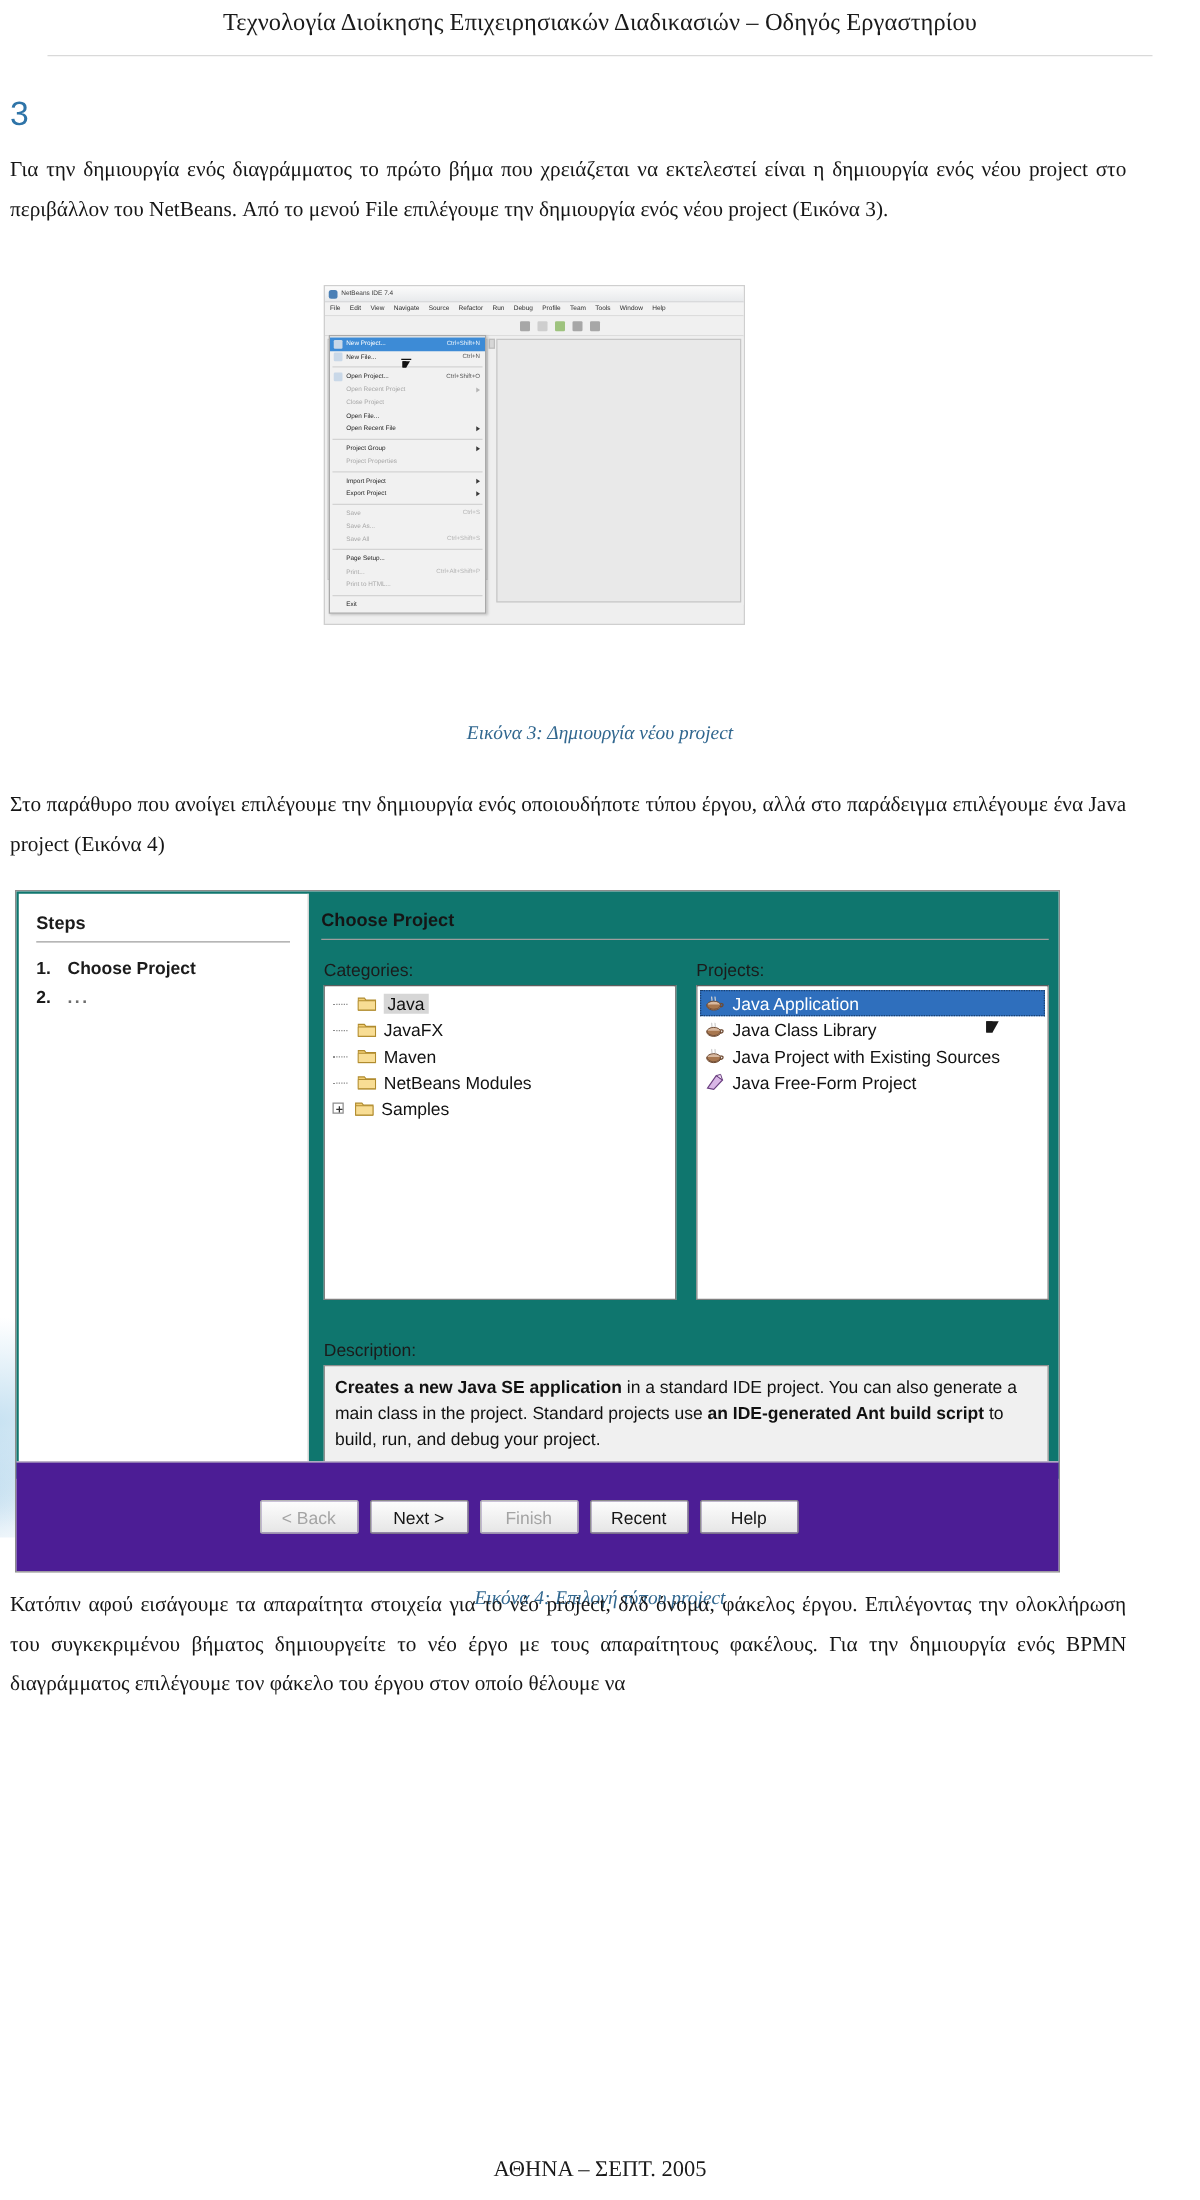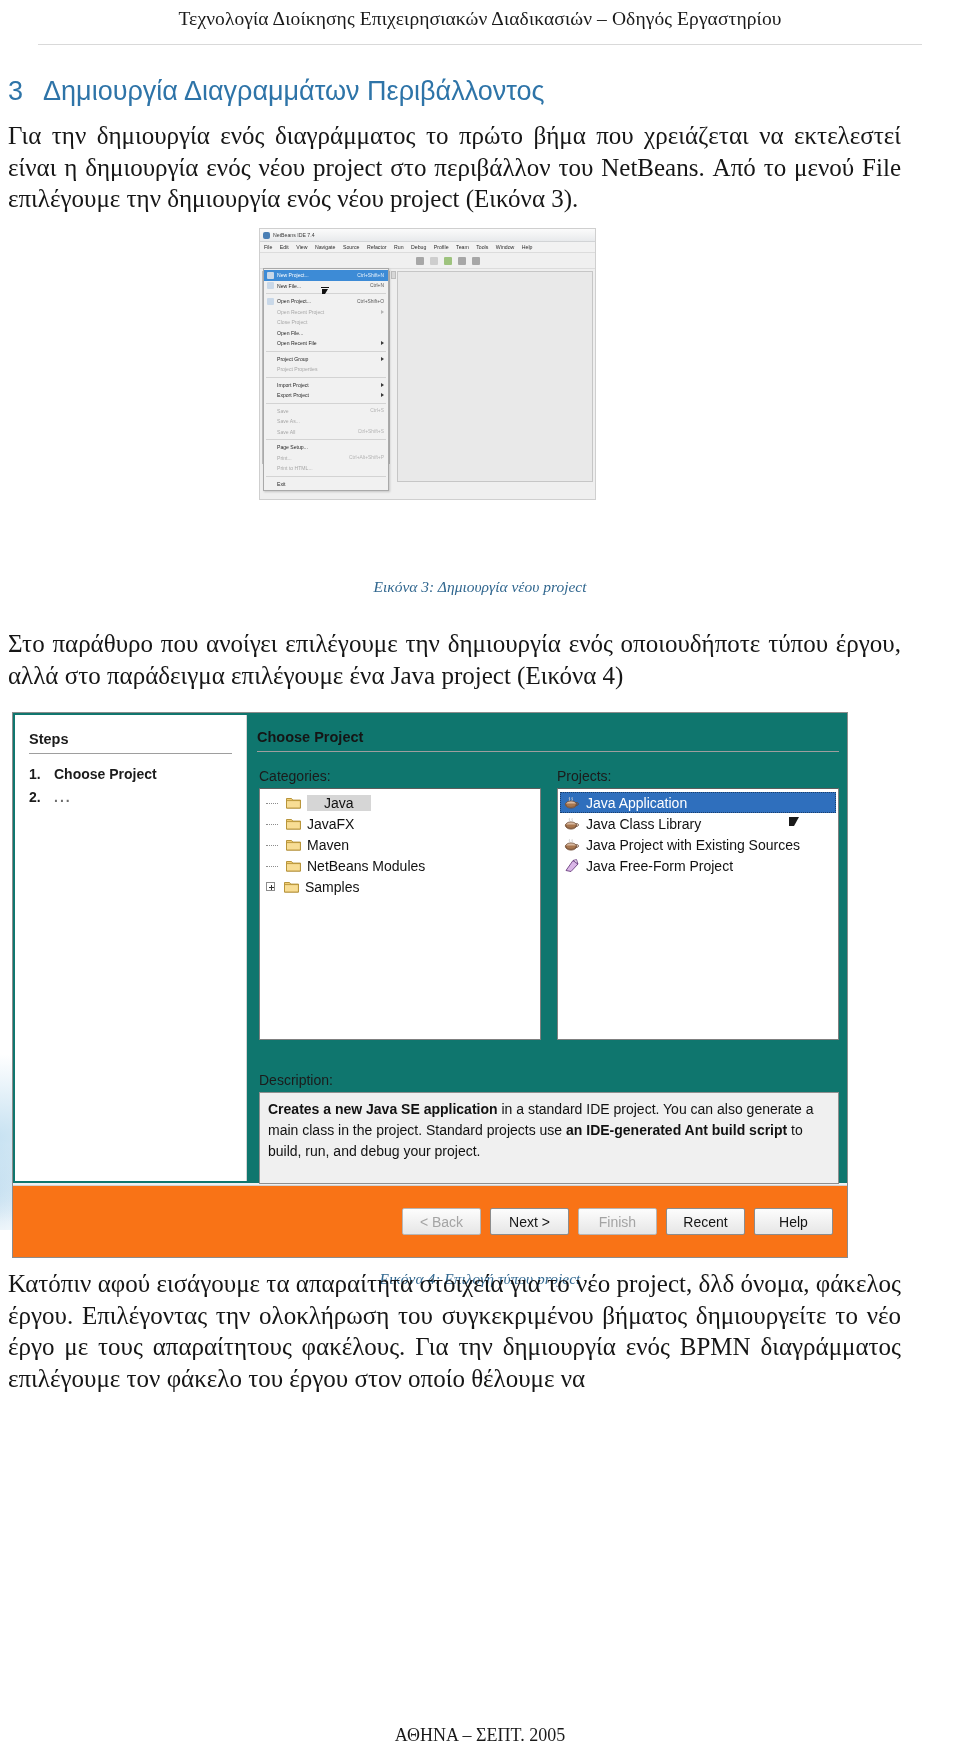--- a/index.html
+++ b/index.html
@@ -49,21 +49,21 @@
     font-family: "Liberation Sans", sans-serif;
     font-weight: 400;
   }
   .h1-num { font-size: 27px; }
   .h1-text { font-size: 27px; }
 
   
   .para {
     position: absolute;
     font-family: "Liberation Serif", serif;
-    font-size: 25px;
+    font-size: 17px;
     line-height: 31.5px;
     color: #161616;
     text-align: justify;
   }
   .para.jst { text-align-last: left; }
 
   .fig-caption {
     position: absolute;
     width: 960px; text-align: center;
     font-family: "Liberation Serif", serif;
@@ -264,23 +264,23 @@
   .np-desc-label { font-size: 14px; color: #1b1b1b; margin: 32px 0 4px 6px; }
   .np-desc-box {
     margin: 0 4px 0 6px; height: 92px; background: #f0f0f0;
     border: 1px solid #8f8f8f;
     padding: 6px 8px;
     font-size: 14px; line-height: 21px; color: #111;
   }
   .np-desc-box b { font-weight: bold; }
 
   .np-footer {
-    position: absolute; left: 0; right: 0; bottom: 0; height: 72px;
-    background: #f97316; border-top: 1px solid #d2d2d2;
-    display: flex; align-items: center; justify-content: flex-end;
+    position: absolute; left: 0; right: 0; bottom: 0; height: 88px;
+    background: #4c1d95; border-top: 1px solid #d2d2d2;
+    display: flex; align-items: center; justify-content: center;
     gap: 9px; padding-right: 14px;
   }
   .np-btn {
     min-width: 79px; height: 27px;
     background: linear-gradient(#fdfdfd,#e6e6e6);
     border: 1px solid #8c8c8c; border-radius: 2px;
     font-size: 14px; color: #151515;
     display: flex; align-items: center; justify-content: center;
   }
   .np-btn.dis { color: #a4a4a4; border-color: #b6b6b6; }
@@ -295,21 +295,20 @@
 </head>
 <body>
 
 <div class="page-header">Τεχνολογία Διοίκησης Επιχειρησιακών Διαδικασιών – Οδηγός Εργαστηρίου</div>
 <div class="header-rule"></div>
 <div class="swoosh"></div>
 <div class="page-footer">ΑΘΗΝΑ – ΣΕΠΤ. 2005</div>
 
 <div class="h1-row">
   <span class="h1-num">3</span>
-  <span class="h1-text">Δημιουργία Διαγραμμάτων Περιβάλλοντος</span>
 </div>
 
 <div class="para jst" style="left:8px; top:120px; width:893px;">Για την δημιουργία ενός διαγράμματος το πρώτο βήμα που χρειάζεται να εκτελεστεί είναι η δημιουργία ενός νέου project στο περιβάλλον του NetBeans. Από το μενού File επιλέγουμε την δημιουργία ενός νέου project (Εικόνα 3).</div>
 
 <div class="fig3">
 
   <div class="nb-titlebar">
     <span class="nb-logo"></span>
     <span class="nb-title">NetBeans IDE 7.4</span>
   </div>
@@ -470,21 +469,21 @@
           <div class="np-col-label">Categories:</div>
           <div class="np-list" id="cat-list">
               <div class="np-item">
                 <span class="tree-stub"></span>
                 <span style="display: flex;">
                   <svg class="folder-ico" viewBox="0 0 15 13">
                     <path d="M0.5 2.5h5l1.3 1.6h7.7v8H0.5z" fill="#f2ce74" stroke="#b08b2e" stroke-width="0.9"></path>
                     <path d="M0.5 4.6h13.9v7.4H0.5z" fill="#f8dd94" stroke="#b08b2e" stroke-width="0.8"></path>
                   </svg>
                 </span>
-                <span style="background: rgb(214, 214, 214); padding: 0px 17px;">Java</span>
+                <span style="background: rgb(214, 214, 214); padding: 0px 3px;">Java</span>
               </div>
               <div class="np-item">
                 <span class="tree-stub"></span>
                 <span style="display: flex;">
                   <svg class="folder-ico" viewBox="0 0 15 13">
                     <path d="M0.5 2.5h5l1.3 1.6h7.7v8H0.5z" fill="#f2ce74" stroke="#b08b2e" stroke-width="0.9"></path>
                     <path d="M0.5 4.6h13.9v7.4H0.5z" fill="#f8dd94" stroke="#b08b2e" stroke-width="0.8"></path>
                   </svg>
                 </span>
                 <span>JavaFX</span>

